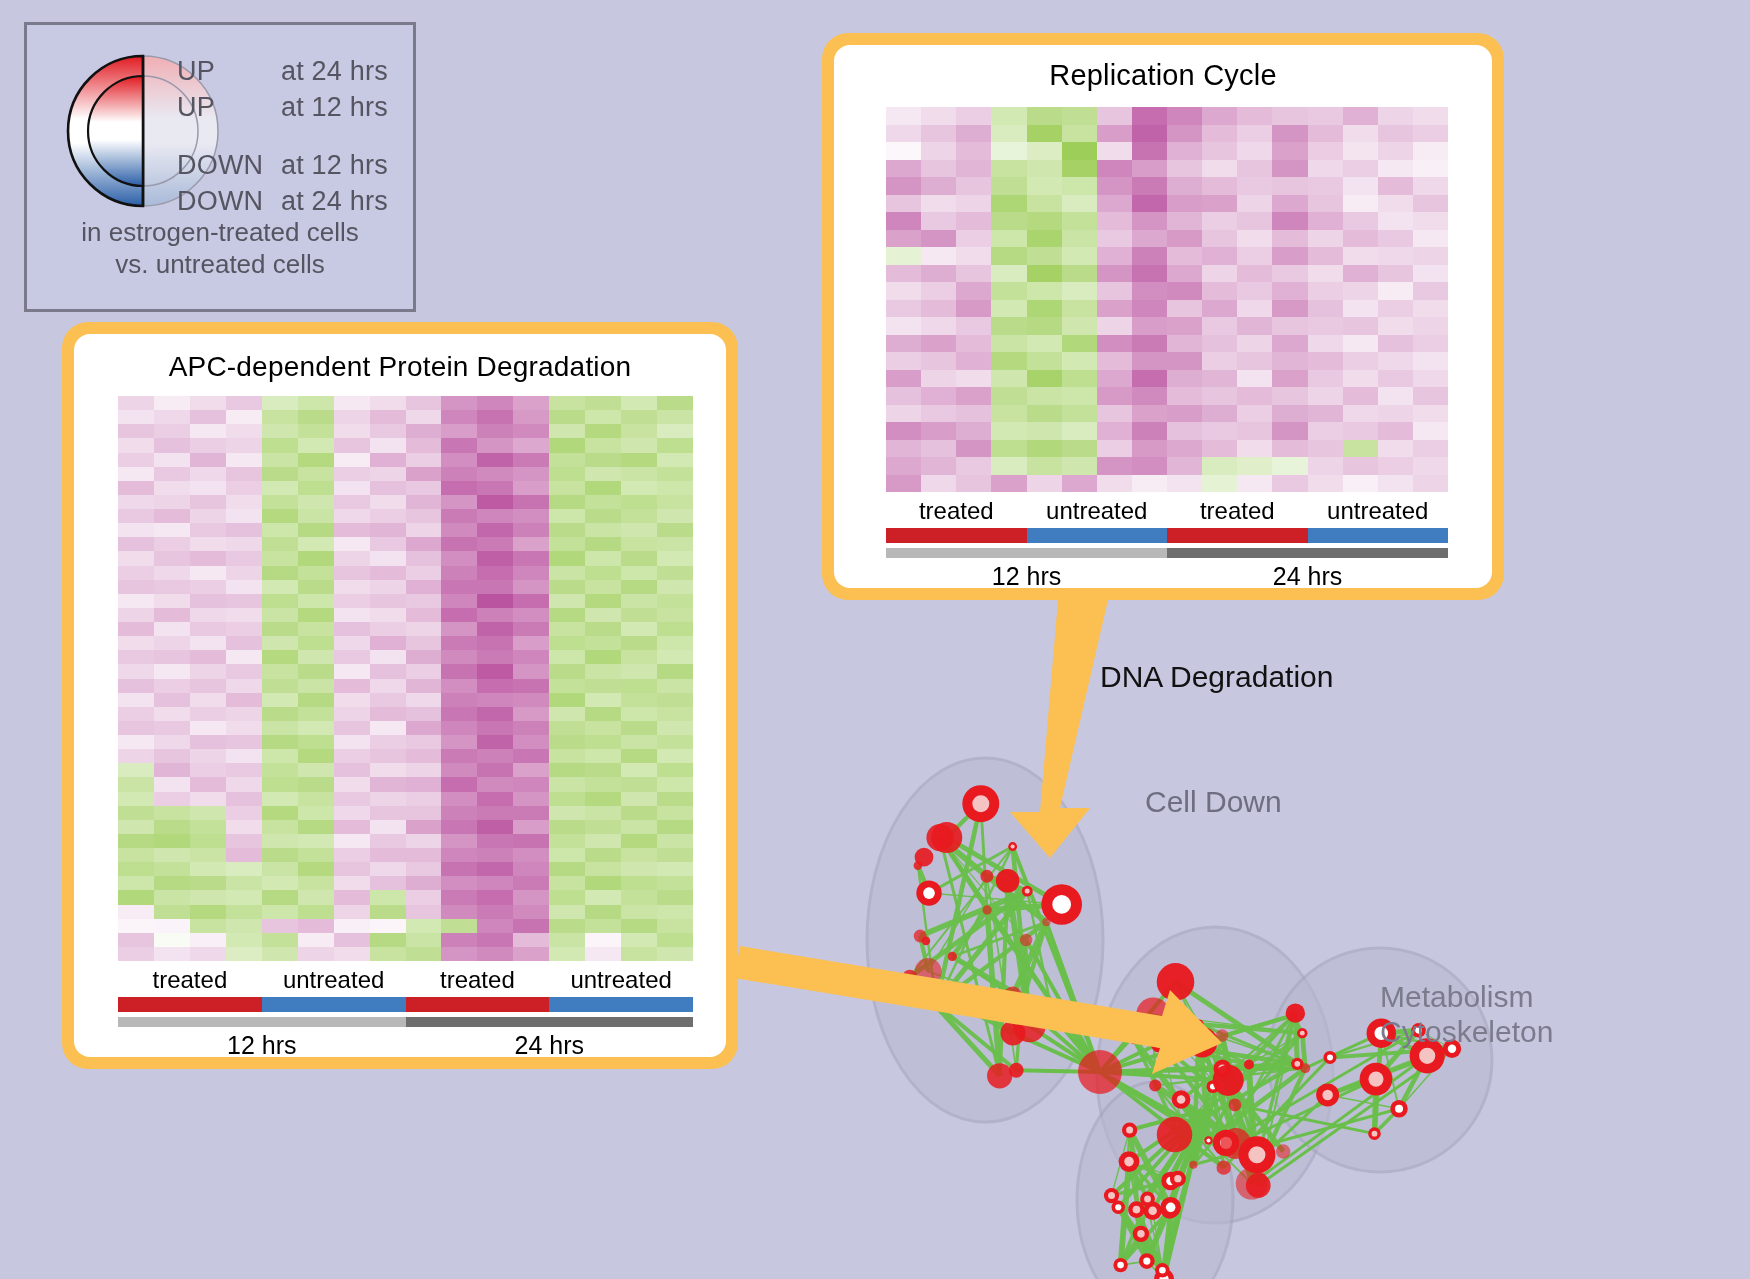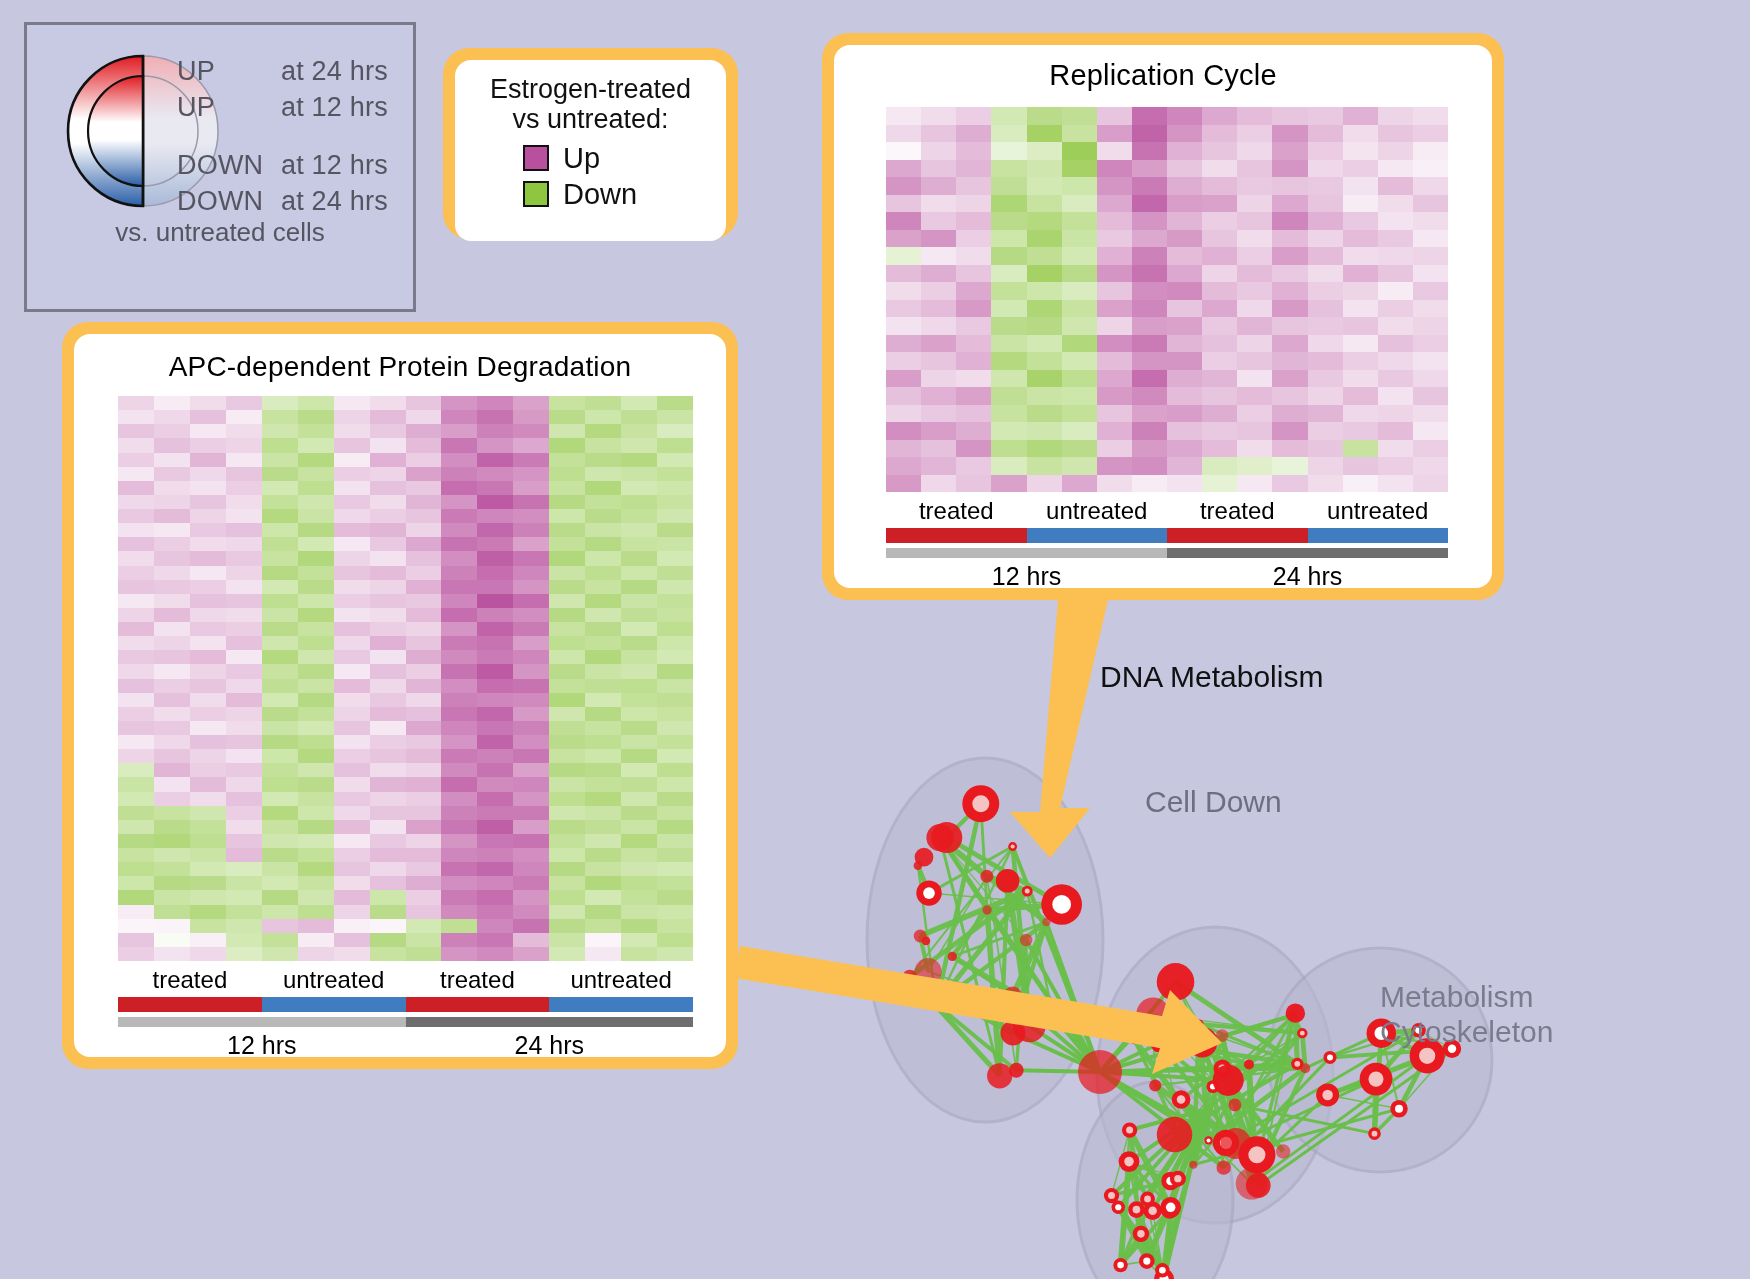--- a/index.html
+++ b/index.html
@@ -112,42 +112,25 @@
         <span class="kw">DOWN</span>
         <span>at 12 hrs</span>
       </div>
       <div class="key-row">
         <span class="kw">DOWN</span>
         <span>at 24 hrs</span>
       </div>
     </div>
 
     <div class="key-foot">
+      <div>in estrogen-treated cells</div>
       <div>vs. untreated cells</div>
     </div>
   </div>
 
-  <div class="panel legendpanel">
-    <div class="inner">
-      <div class="legend-title">
-        <div>Estrogen-treated</div>
-        <div>vs untreated:</div>
-      </div>
-      <div class="legend-items">
-        <div class="legend-item">
-          <span class="sw" id="sw-up" style="background: rgb(185, 80, 158);"></span>
-          <span class="legend-label">Up</span>
-        </div>
-        <div class="legend-item">
-          <span class="sw" id="sw-down" style="background: rgb(142, 198, 63);"></span>
-          <span class="legend-label">Down</span>
-        </div>
-      </div>
-    </div>
-  </div>
 
   <div class="panel rf-panel">
     <div class="inner">
       <div class="panel-title">Replication Cycle</div>
       <div class="hm" id="hm-rf" style="left: 52px; top: 62px; width: 562px; height: 385px; grid-template-columns: repeat(16, 1fr); grid-template-rows: repeat(22, 1fr);">
           <div style="background:rgb(246,232,242)"></div>
           <div style="background:rgb(241,220,236)"></div>
           <div style="background:rgb(236,206,228)"></div>
           <div style="background:rgb(211,233,180)"></div>
           <div style="background:rgb(186,220,138)"></div>
@@ -1533,21 +1516,21 @@
         <circle cx="387.8695550971019" cy="568.6682588770334" r="7.9975994466792795" fill="#e8191f"></circle>
         <circle cx="387.8695550971019" cy="568.6682588770334" r="3.678895745472469" fill="#f6c3c3"></circle>
         <circle cx="372.37267047037847" cy="660.2859927293633" r="7.231064962330771" fill="#e8191f"></circle>
         <circle cx="372.37267047037847" cy="660.2859927293633" r="3.3262898826721545" fill="#ffffff"></circle>
         <circle cx="350.91682890351285" cy="623.871222234422" r="8.233701002427237" fill="#e8191f"></circle>
         <circle cx="350.91682890351285" cy="623.871222234422" r="3.7875024611165293" fill="#f6c3c3"></circle>
         <circle cx="330.57655215910154" cy="655.0973885805627" r="7.208950256094779" fill="#e8191f"></circle>
         <circle cx="330.57655215910154" cy="655.0973885805627" r="3.3161171178035986" fill="#ffffff"></circle>
         <circle cx="310" cy="462" r="22" fill="#e8191f" opacity="0.72"></circle>
       </svg>
-    <div class="net-label lbl-dna">DNA Metabolism</div>
+    <div class="net-label lbl-dna">DNA Degradation</div>
     <div class="net-label lbl-cc">Cell Down</div>
     <div class="net-label lbl-mt">Metabolism
 Cytoskeleton</div>
   </div>
 
   <svg class="arrowlayer" width="1750" height="1279">
     <polygon fill="#fbbf52" points="1058,600 1108,600 1060,808 1090,808 1050,858 1010,812 1040,812"></polygon>
     <polygon fill="#fbbf52" points="740,946 1162,1016 1170,990 1222,1043 1152,1074 1160,1048 734,978"></polygon>
   </svg>
 

